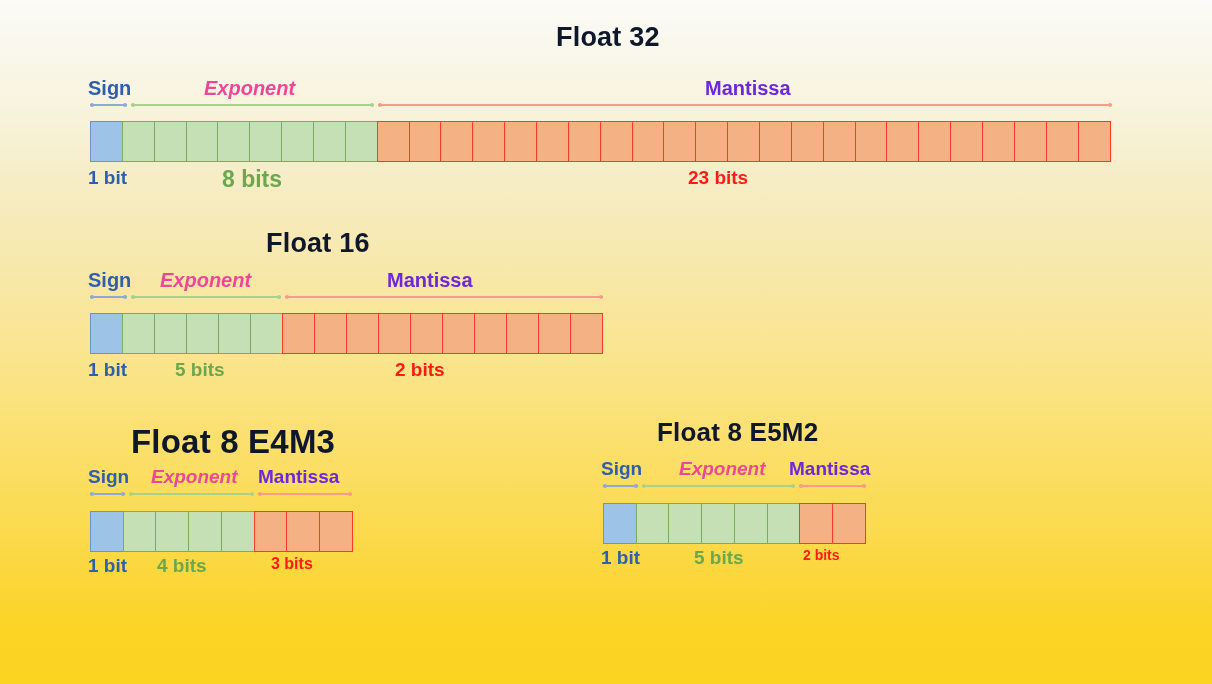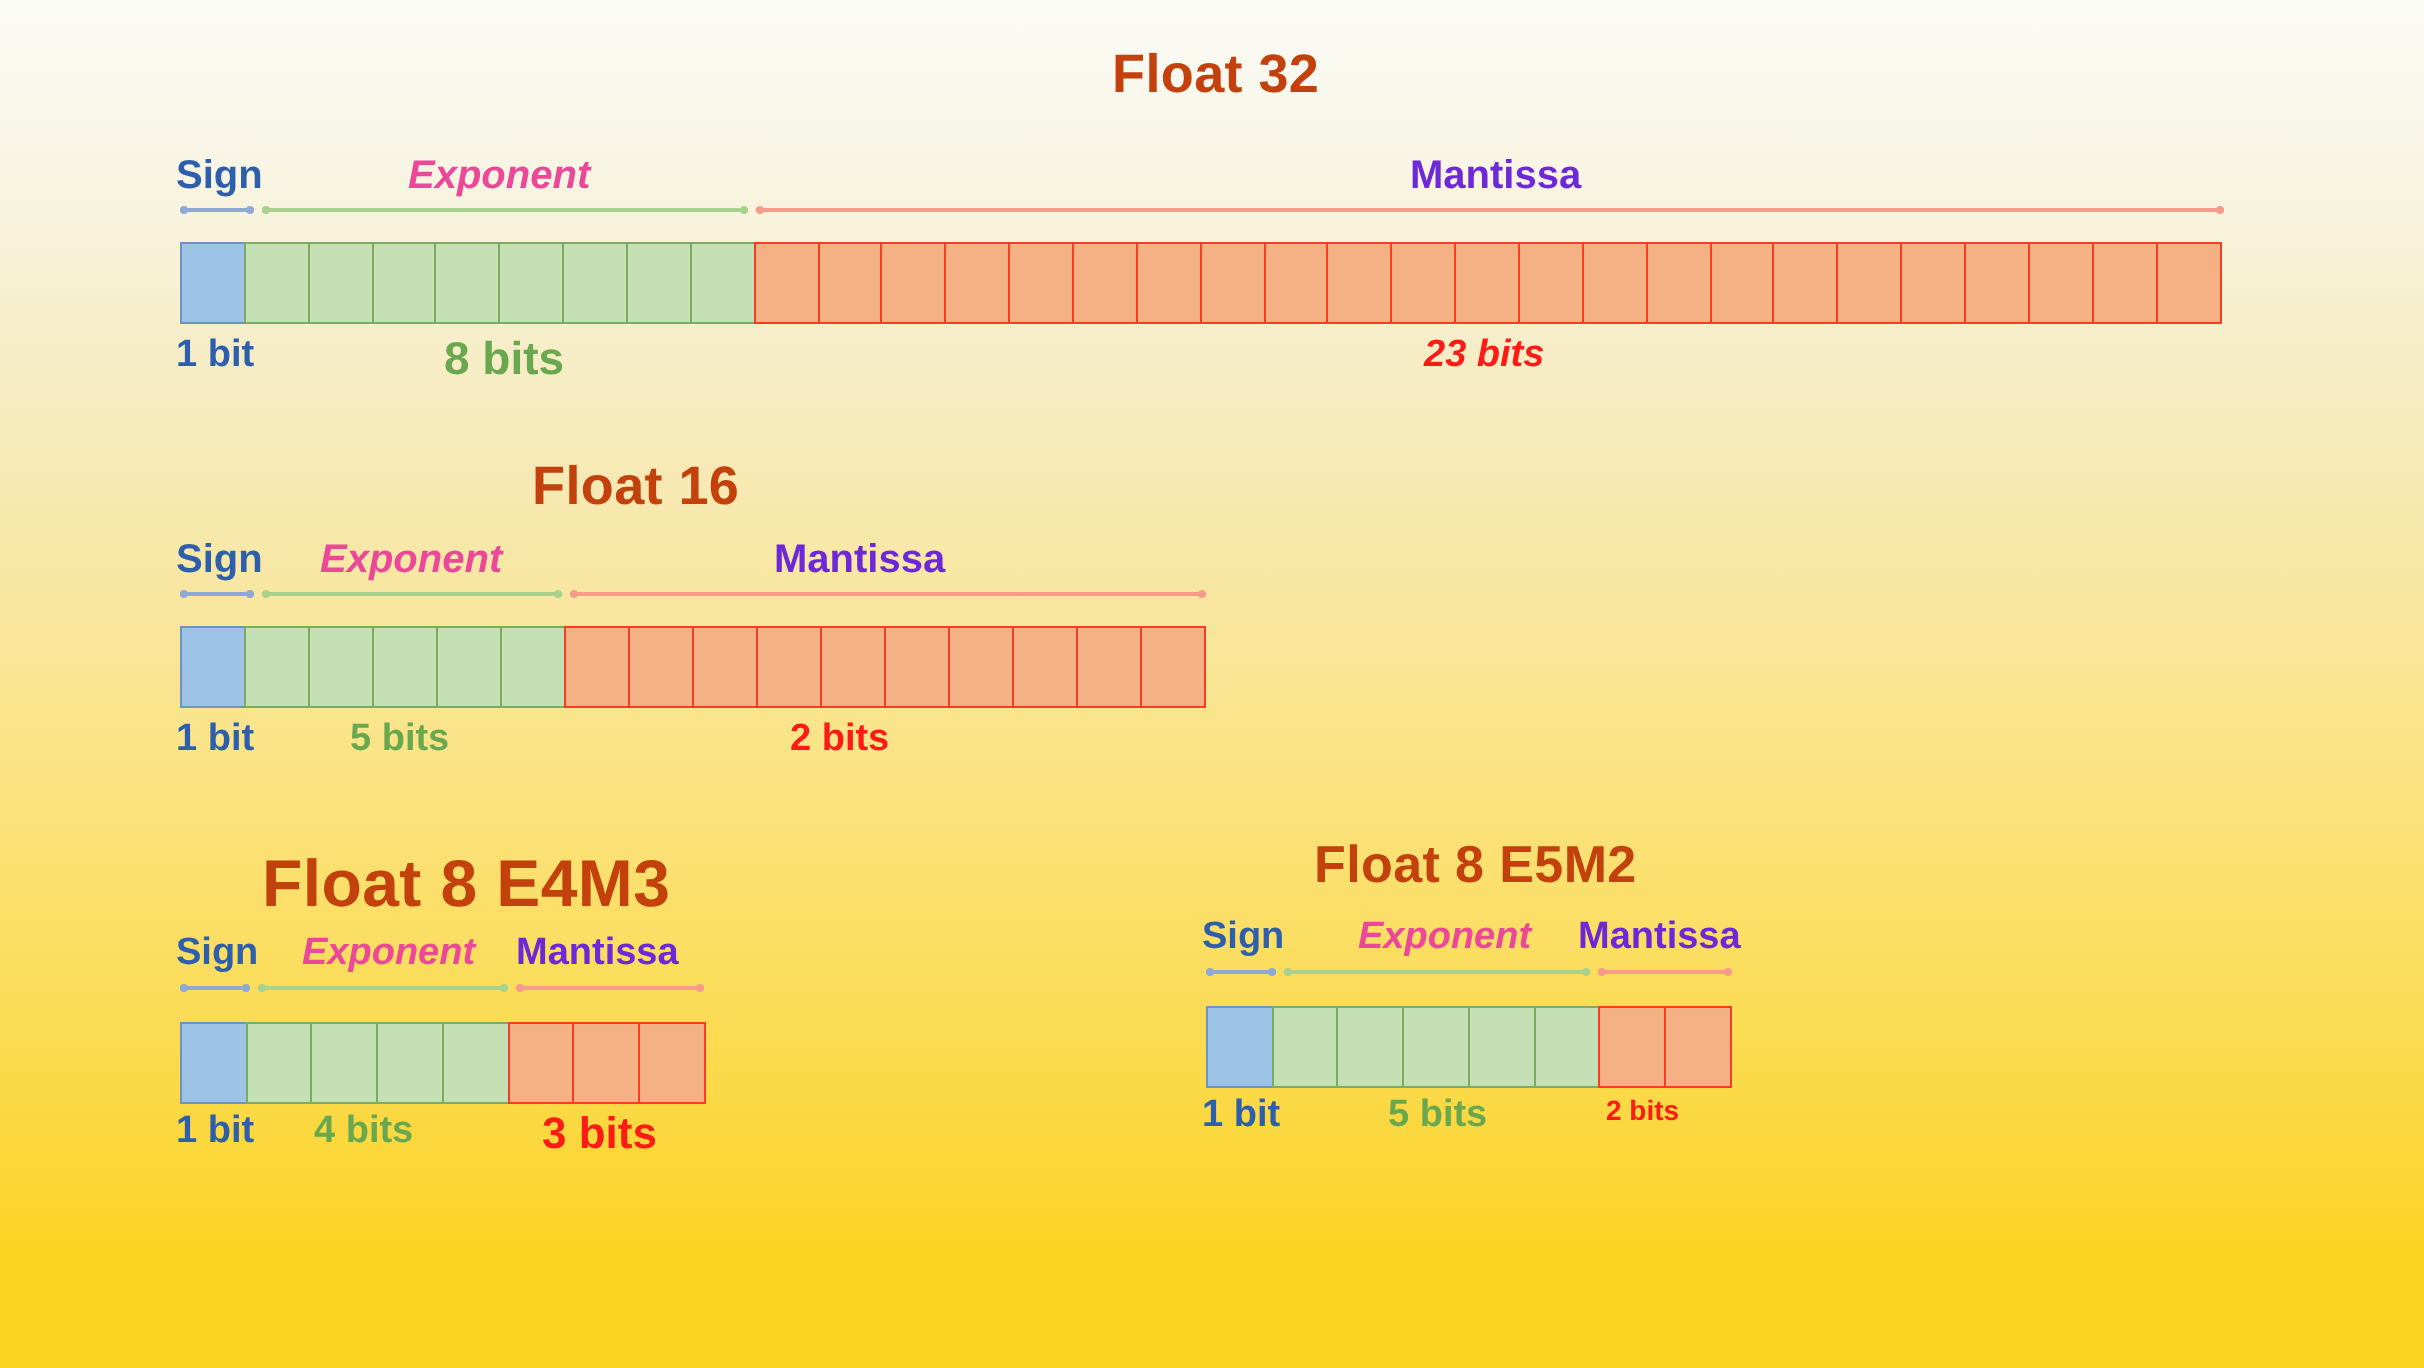--- a/index.html
+++ b/index.html
@@ -32,21 +32,21 @@
 
   
   .fmt-block {
     position: absolute;
   }
 
   .fmt-title {
     position: absolute;
     font-size: 26px;
     font-weight: bold;
-    color: #c2410c;
+    color: #0f172a;
     white-space: nowrap;
     letter-spacing: 0.2px;
   }
 
   
   .seg-label {
     position: absolute;
     white-space: nowrap;
     font-weight: bold;
     line-height: 1;
@@ -161,21 +161,21 @@
         <div class="cell mantissa"></div>
         <div class="cell mantissa"></div>
         <div class="cell mantissa"></div>
         <div class="cell mantissa"></div>
         <div class="cell mantissa"></div>
         <div class="cell mantissa"></div>
       </div>
 
     <div class="bits-label sign" style="left:88px; top:168px; font-size:19px;">1 bit</div>
     <div class="bits-label exponent" style="left:222px; top:168px; font-size:23px;">8 bits</div>
-    <div class="bits-label mantissa" style="left:712px; top:168px; font-size:19px;font-style:italic;">23 bits</div>
+    <div class="bits-label mantissa" style="left:688px; top:168px; font-size:19px;">23 bits</div>
   </div>
 
   <div class="fmt-block">
 
     <div class="fmt-title" style="left:266px; top:228px; font-size:27px;">Float 16</div>
 
     <div class="seg-label sign" style="left:88px; top:270px; font-size:20px;">Sign</div>
     <div class="seg-label exponent" style="left:160px; top:270px; font-size:20px;">Exponent</div>
     <div class="seg-label mantissa" style="left:387px; top:270px; font-size:20px;">Mantissa</div>
 
@@ -225,21 +225,21 @@
         <div class="cell exponent"></div>
         <div class="cell exponent"></div>
         <div class="cell exponent"></div>
         <div class="cell mantissa"></div>
         <div class="cell mantissa"></div>
         <div class="cell mantissa"></div>
       </div>
 
     <div class="bits-label sign" style="left:88px; top:556px; font-size:19px;">1 bit</div>
     <div class="bits-label exponent" style="left:157px; top:556px; font-size:19px;">4 bits</div>
-    <div class="bits-label mantissa" style="left:271px; top:556px; font-size:22px;">3 bits</div>
+    <div class="bits-label mantissa" style="left:271px; top:556px; font-size:16px;">3 bits</div>
   </div>
 
   <div class="fmt-block">
 
     <div class="fmt-title" style="left:657px; top:417px; font-size:26px;">Float 8 E5M2</div>
 
     <div class="seg-label sign" style="left:601px; top:459px; font-size:19px;">Sign</div>
     <div class="seg-label exponent" style="left:679px; top:459px; font-size:19px;">Exponent</div>
     <div class="seg-label mantissa" style="left:789px; top:459px; font-size:19px;">Mantissa</div>
 

